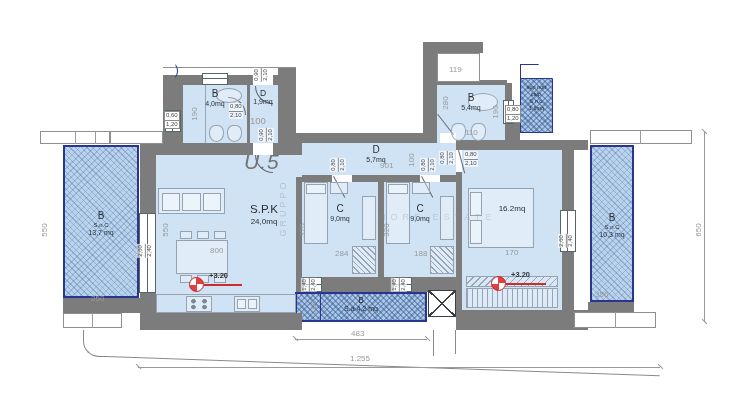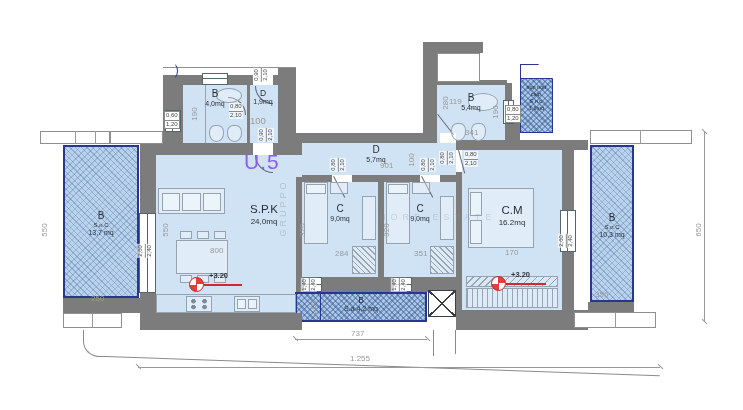--- a/index.html
+++ b/index.html
@@ -39,21 +39,21 @@
   .win{position:absolute;border:1px solid #566;box-sizing:border-box;
     background:linear-gradient(90deg,#fff calc(50% - .5px),#566 calc(50% - .5px) calc(50% + .5px),#fff calc(50% + .5px));}
   .win.h{background:linear-gradient(0deg,#fff calc(50% - .5px),#566 calc(50% - .5px) calc(50% + .5px),#fff calc(50% + .5px));}
   .gap{position:absolute;background:#fff;}
   .arc{position:absolute;border:1px solid #667;box-sizing:border-box;background:transparent;}
   .doorleaf{position:absolute;height:0;border-top:1px solid #667;transform-origin:left top;}
   .lvl{position:absolute;width:15px;height:15px;border-radius:50%;border:1px solid #c22;box-sizing:border-box;
     background:conic-gradient(#e04040 0 25%,#fff 0 50%,#e04040 0 75%,#fff 0);}
   .lvl-line{position:absolute;height:2px;background:#cf2b2b;}
   .lvl-txt{position:absolute;font-size:7.5px;color:#333;font-weight:bold;}
-  .u5{position:absolute;color:#8b5cf6;font-size:21px;letter-spacing:1px;}
+  .u5{position:absolute;color:#737373;font-size:21px;letter-spacing:1px;font-style:italic;}
   .xbox{position:absolute;border:1.5px solid #3a3f46;box-sizing:border-box;
     background:linear-gradient(to top right,transparent calc(50% - .8px),#3a3f46 calc(50% - .8px) calc(50% + .8px),transparent calc(50% + .8px)),
                linear-gradient(to bottom right,transparent calc(50% - .8px),#3a3f46 calc(50% - .8px) calc(50% + .8px),transparent calc(50% + .8px)),#fff;}
   .wm-main{position:absolute;color:rgba(130,143,158,.32);font-size:58px;font-weight:bold;letter-spacing:14px;}
   .wm-side{position:absolute;color:rgba(130,143,158,.40);font-size:9px;letter-spacing:3px;transform:rotate(-90deg);transform-origin:center center;}
   .wm-sub{position:absolute;color:rgba(130,143,158,.30);font-size:9px;letter-spacing:5px;}
   .sofa{display:flex;gap:2px;padding:4px 3px 2px 3px;}
   .cush{flex:1;border:1px solid #97a2b0;background:rgba(255,255,255,.4);}
   .stove{background-image:radial-gradient(circle at 27% 30%,#7e8a99 2px,transparent 2.6px),
     radial-gradient(circle at 73% 30%,#7e8a99 2px,transparent 2.6px),
@@ -193,39 +193,39 @@
   <div class="line" style="left:295px;top:339px;width:132px;height:1px;"></div>
   <div class="tick" style="left:292px;top:338px;"></div>
   <div class="tick" style="left:424px;top:338px;"></div>
   <div class="line" style="left:138px;top:367px;width:522px;height:1px;"></div>
   <div class="tick" style="left:135px;top:366px;"></div>
   <div class="tick" style="left:657px;top:366px;"></div>
   <div class="line" style="left:704px;top:132px;width:1px;height:190px;"></div>
   <div class="tick" style="left:701px;top:131px;"></div>
   <div class="tick" style="left:701px;top:321px;"></div>
 
-  <div class="dim" style="left:449px;top:66px;margin-top:32px;">119</div>
+  <div class="dim" style="left:449px;top:66px;">119</div>
   <div class="dim v" style="left:439px;top:99px;">280</div>
   <div class="dim v" style="left:489px;top:108px;">190</div>
-  <div class="dim" style="left:465px;top:129px;">341</div>
+  <div class="dim" style="left:465px;top:129px;">110</div>
   <div class="dim v" style="left:188px;top:110px;">190</div>
   <div class="dim big" style="left:250px;top:116px;">100</div>
   <div class="dim" style="left:380px;top:162px;">901</div>
   <div class="dim v" style="left:405px;top:156px;">100</div>
   <div class="dim v" style="left:38px;top:226px;">550</div>
   <div class="dim v" style="left:159px;top:226px;">550</div>
   <div class="dim" style="left:210px;top:247px;">800</div>
   <div class="dim v" style="left:296px;top:226px;">320</div>
   <div class="dim" style="left:335px;top:250px;">284</div>
   <div class="dim v" style="left:380px;top:226px;">320</div>
-  <div class="dim" style="left:414px;top:250px;">351</div>
+  <div class="dim" style="left:414px;top:250px;">188</div>
   <div class="dim" style="left:505px;top:249px;">170</div>
   <div class="dim" style="left:91px;top:295px;">250</div>
   <div class="dim" style="left:595px;top:291px;">356</div>
-  <div class="dim" style="left:351px;top:330px;">737</div>
+  <div class="dim" style="left:351px;top:330px;">483</div>
   <div class="dim v" style="left:306px;top:304px;">1,00</div>
   <div class="dim" style="left:350px;top:355px;">1.255</div>
   <div class="dim v" style="left:692px;top:226px;">650</div>
 
   <div class="olabel boxed" style="left:164px;top:111px;">
     <span>0,60</span>
       <span>1,20</span>
   </div>
   <div class="olabel" style="left:229px;top:103px;">
     <span>0,80</span>
@@ -304,21 +304,20 @@
   </div>
   <div class="rlabel" style="left:302px;top:203px;width:76px;">
     <div class="nm">C</div>
     <div class="ar">9,0mq</div>
   </div>
   <div class="rlabel" style="left:384px;top:203px;width:72px;">
     <div class="nm">C</div>
     <div class="ar">9,0mq</div>
   </div>
   <div class="rlabel" style="left:462px;top:204px;width:100px;">
-    <div class="nm lg">C.M</div>
     <div class="ar lg">16.2mq</div>
   </div>
   <div class="rlabel" style="left:63px;top:210px;width:76px;">
     <div class="nm">B</div>
     <div class="ty">S.n.C</div>
     <div class="ar">13,7 mq</div>
   </div>
   <div class="rlabel" style="left:590px;top:212px;width:44px;">
     <div class="nm">B</div>
     <div class="ty">S.n.C</div>

